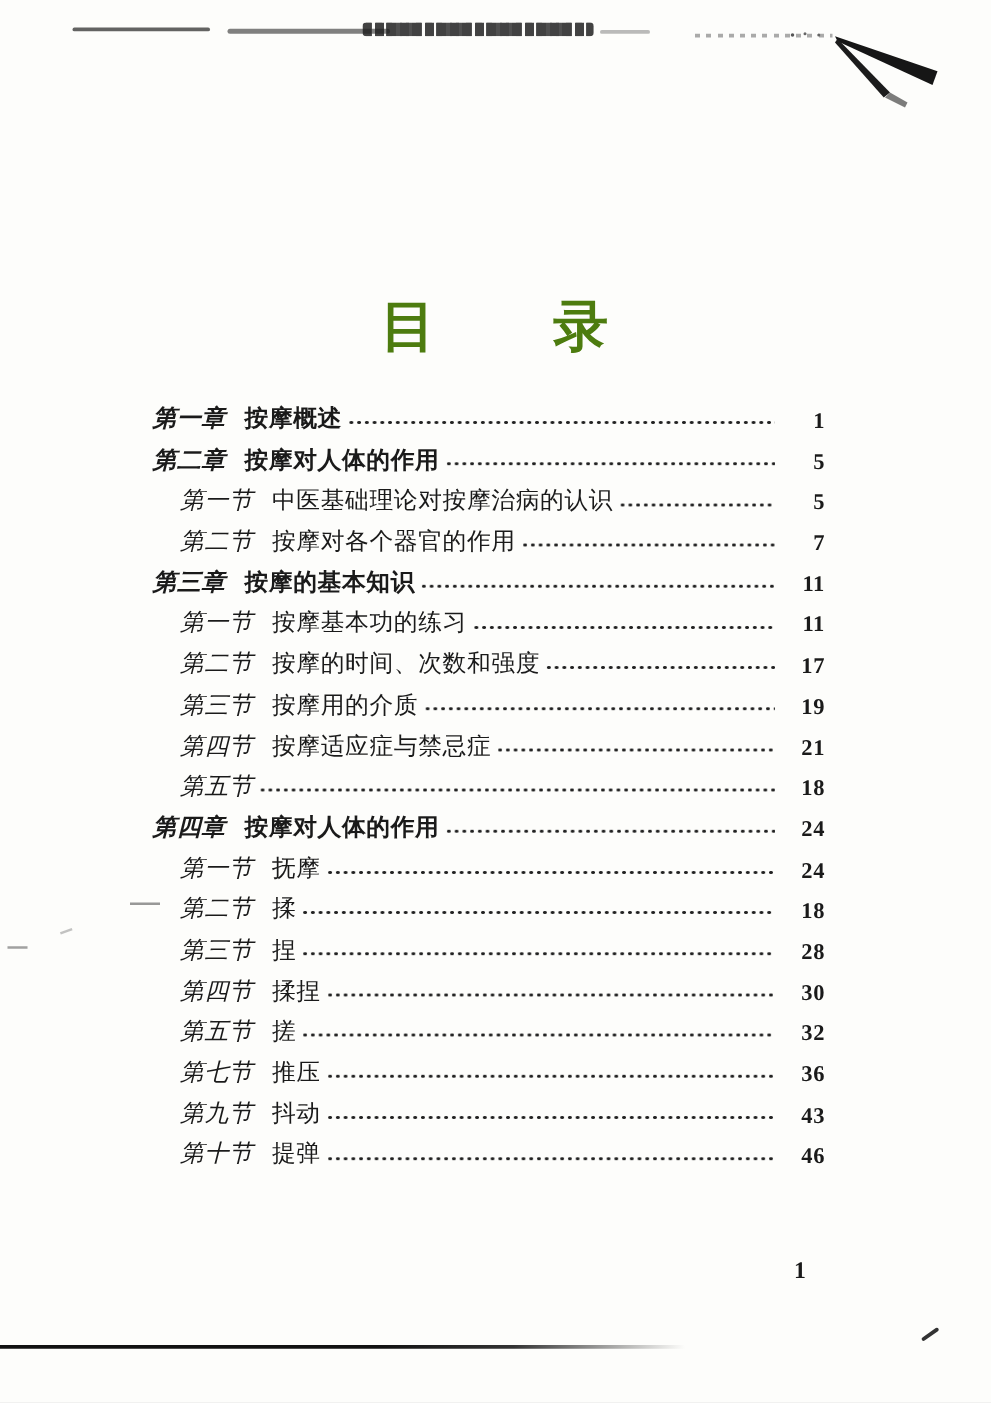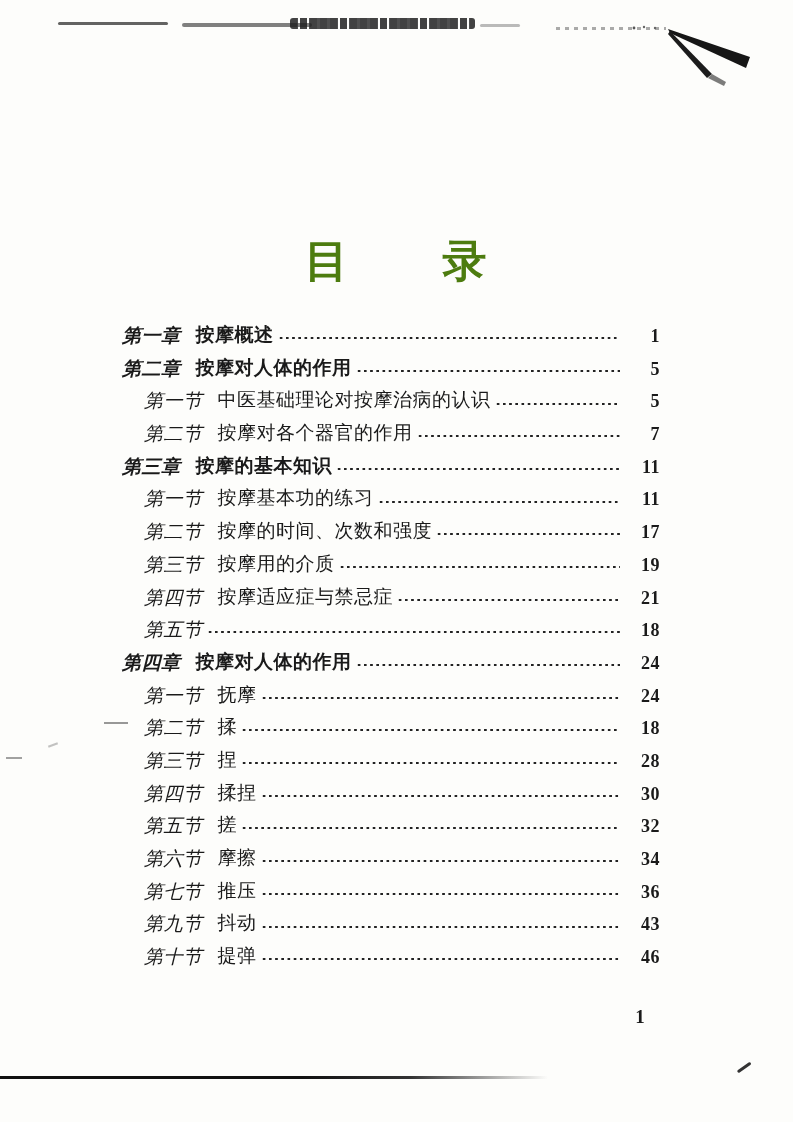--- a/index.html
+++ b/index.html
@@ -220,26 +220,20 @@
     <span class="pagenum">30</span>
   </div>
 
   <div class="row section">
     <span class="label">第五节</span>
     <span class="title">搓</span>
     <span class="leader"></span>
     <span class="pagenum">32</span>
   </div>
 
-  <div class="row section">
-    <span class="label">第六节</span>
-    <span class="title">摩擦</span>
-    <span class="leader"></span>
-    <span class="pagenum">34</span>
-  </div>
 
   <div class="row section">
     <span class="label">第七节</span>
     <span class="title">推压</span>
     <span class="leader"></span>
     <span class="pagenum">36</span>
   </div>
 
 
   <div class="row section">

